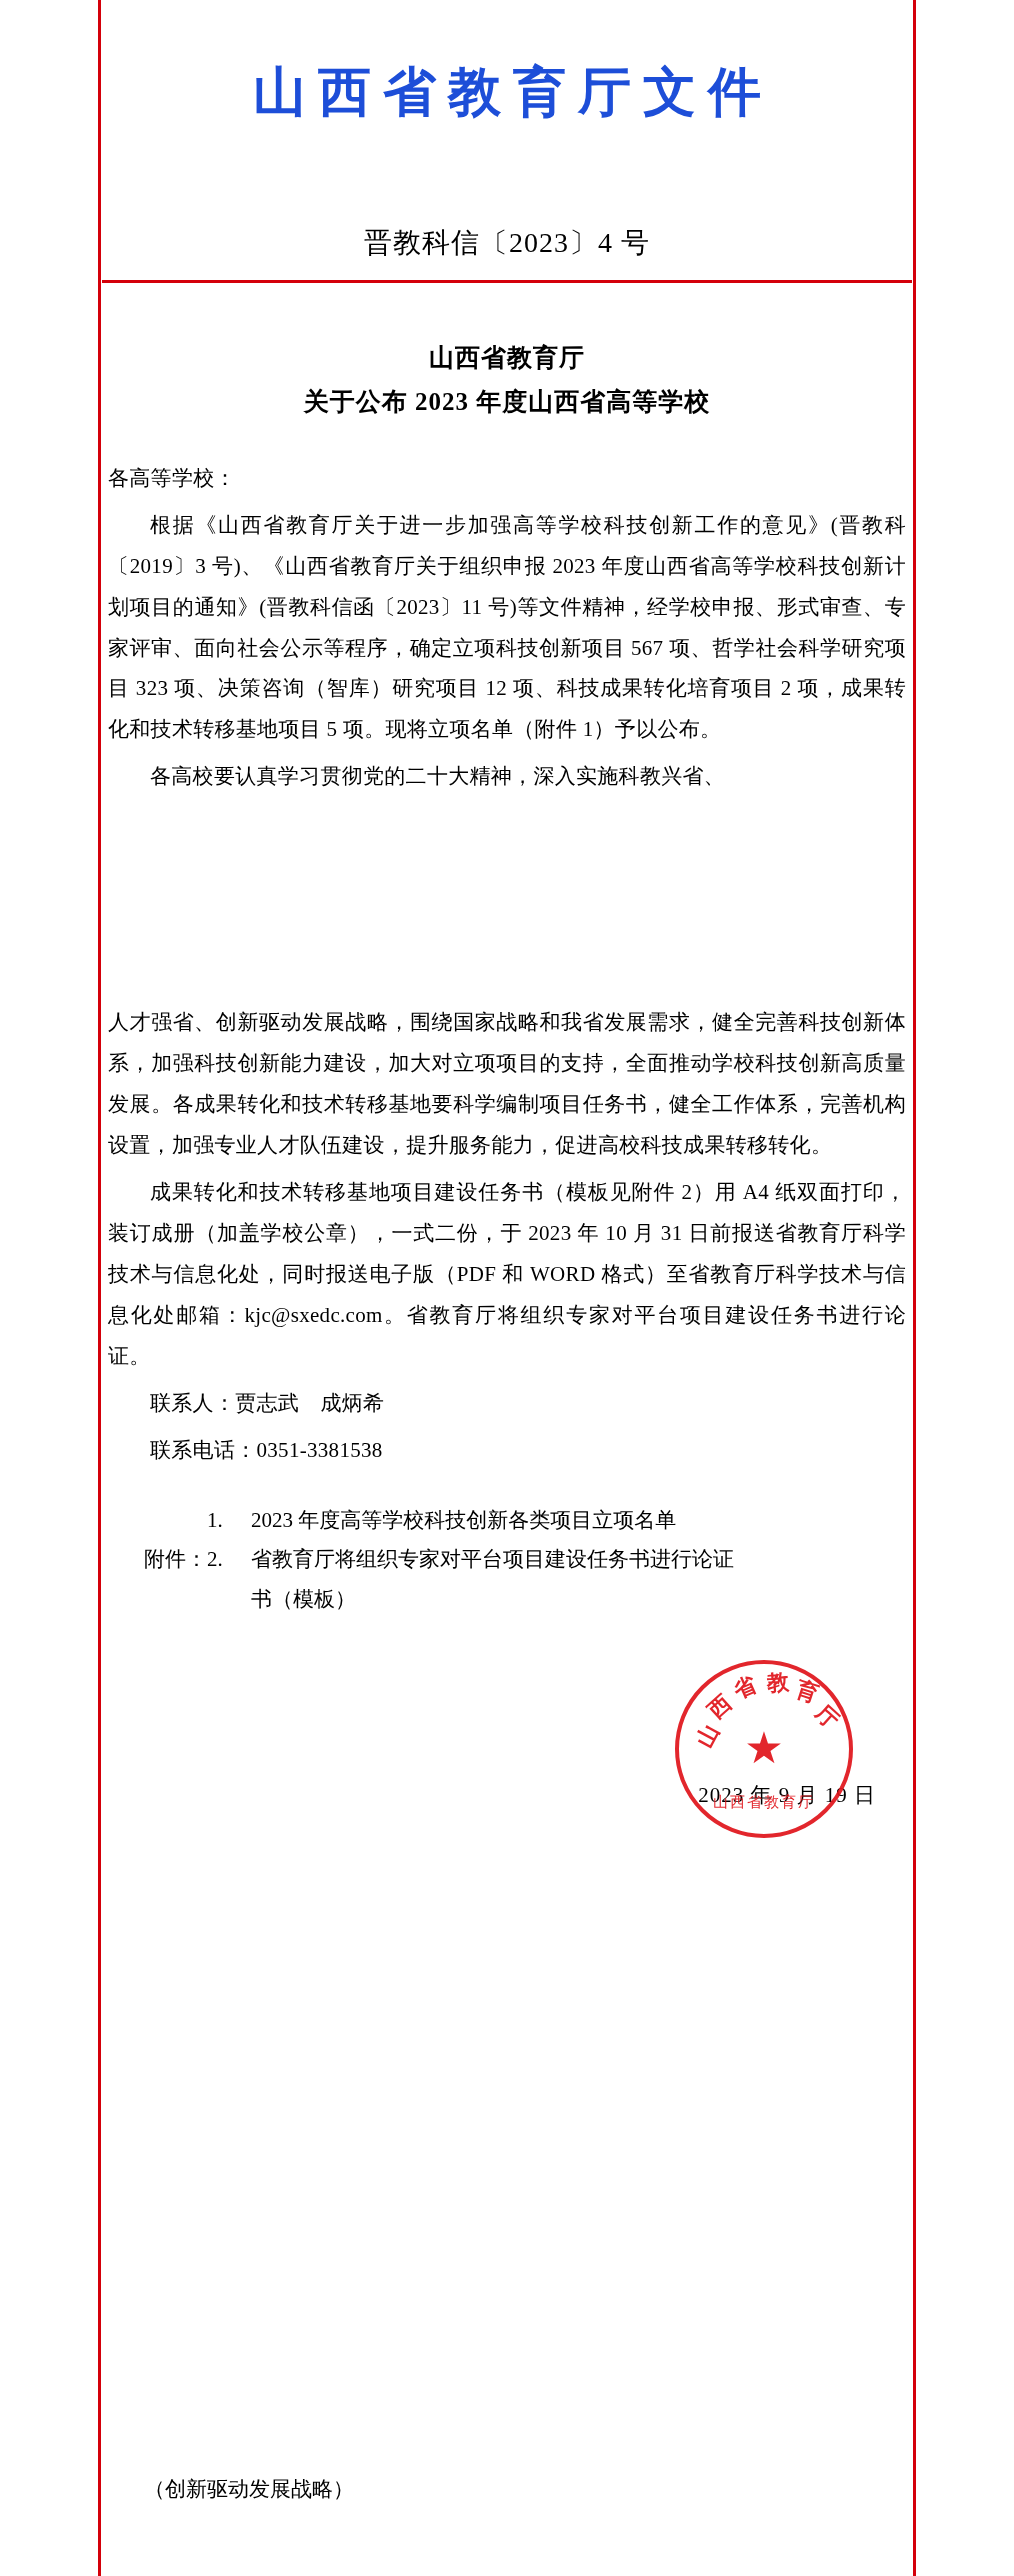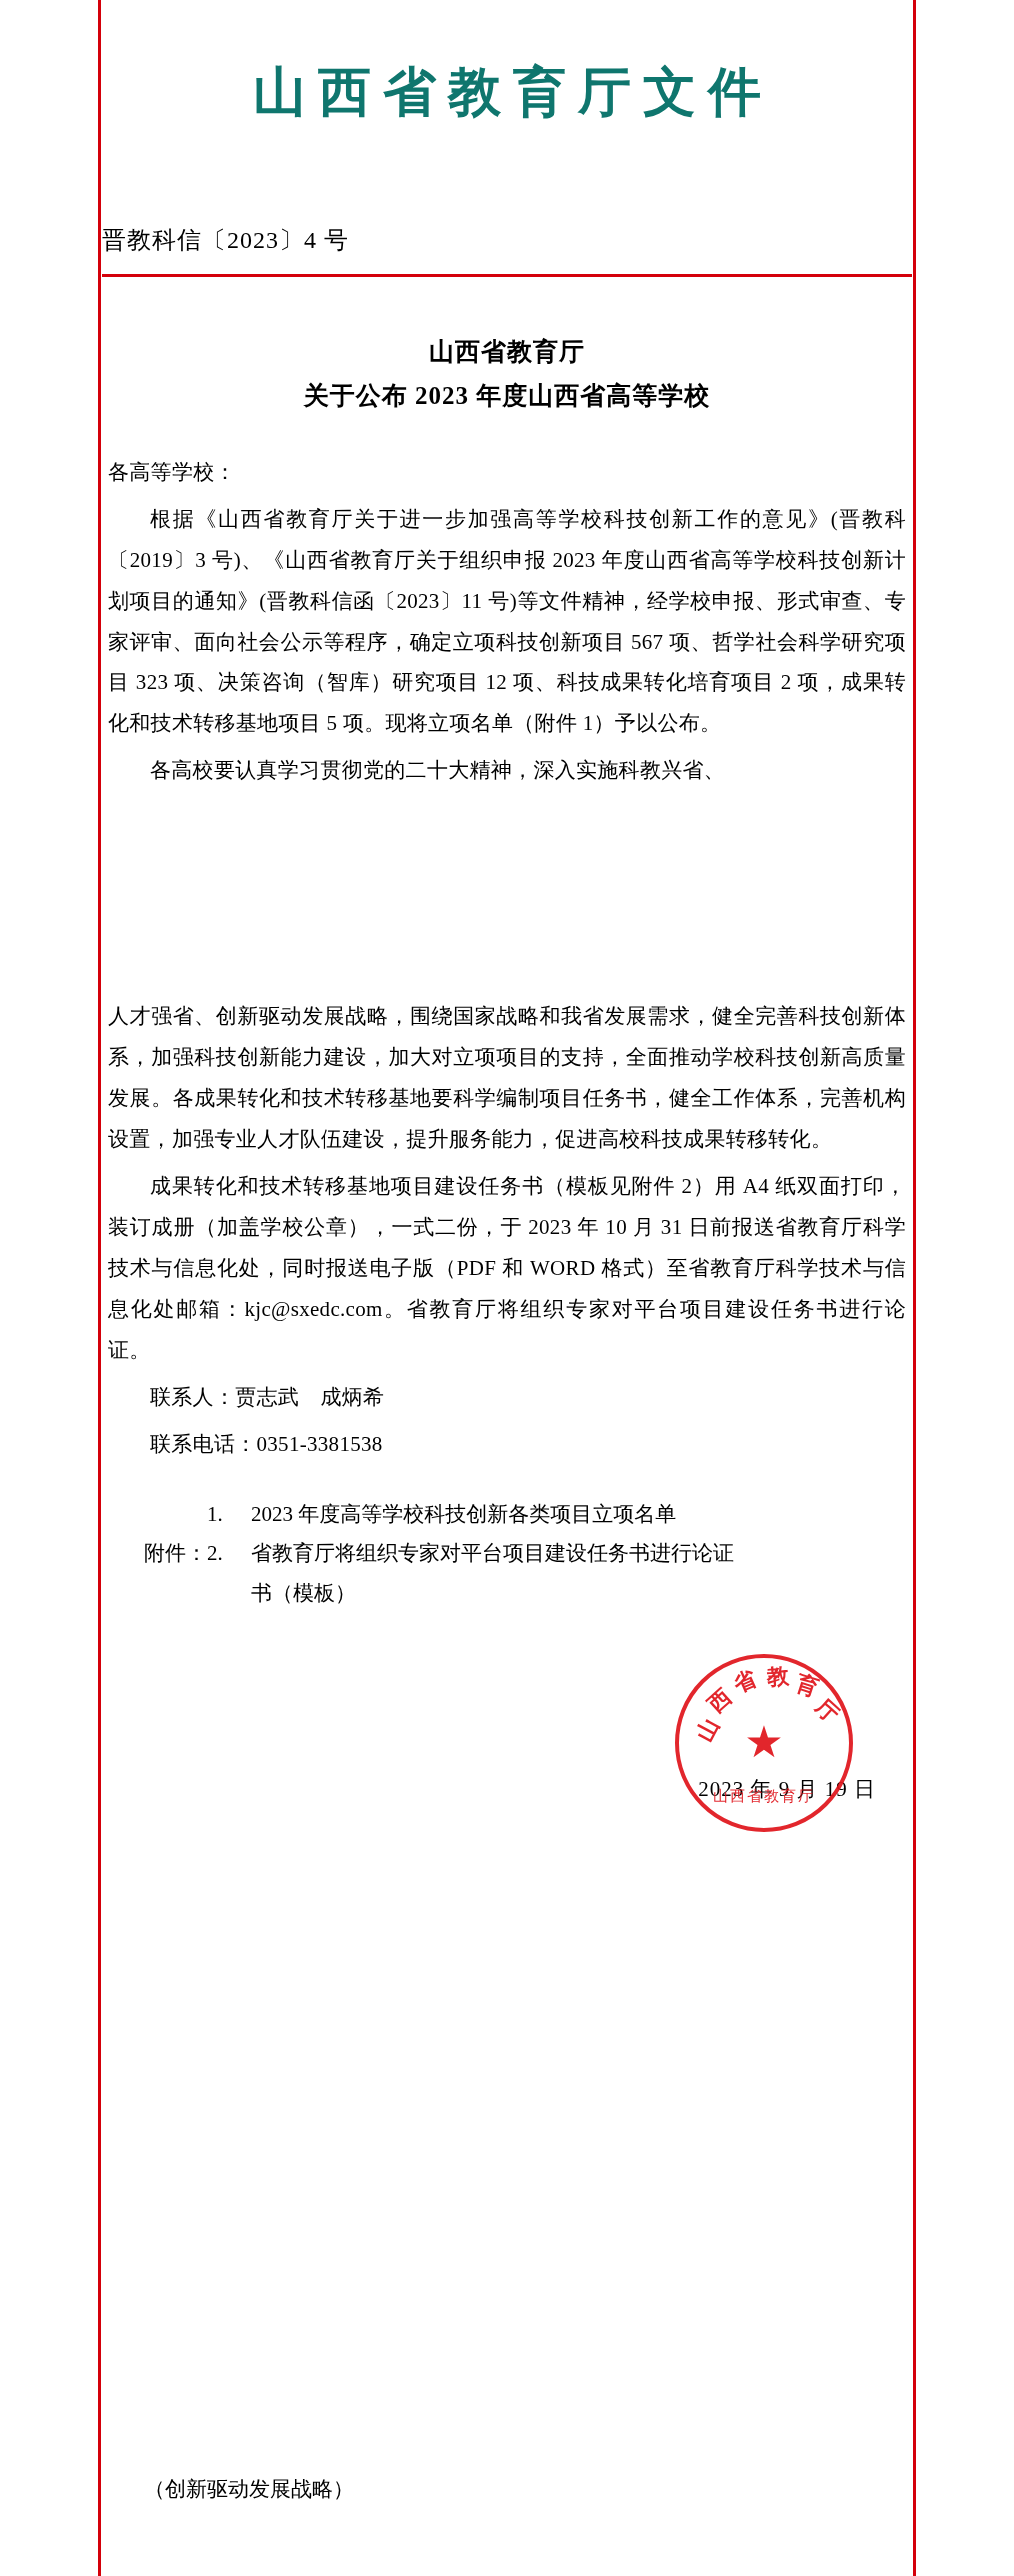--- a/index.html
+++ b/index.html
@@ -39,33 +39,33 @@
     right: 102px;
     top: 0;
     bottom: 0;
   }
 
   .doc-header {
     text-align: center;
     padding-top: 59px;
   }
   .doc-title-red {
-    color: #0f766e;
+    color: #1d4ed8;
     font-family: "Liberation Serif", "DejaVu Serif", serif;
     font-weight: bold;
     font-size: 53px;
     letter-spacing: 12px;
     line-height: 1.25;
     white-space: nowrap;
     text-indent: 12px;
   }
 
   .doc-number {
-    text-align: left;
-    font-size: 24px;
+    text-align: center;
+    font-size: 28px;
     letter-spacing: 1px;
     margin-top: 99px;
     font-family: "Liberation Serif", "DejaVu Serif", serif;
   }
 
   .red-divider {
     margin-top: 18px;
     height: 3px;
     background: #d4000a;
     width: 100%;

